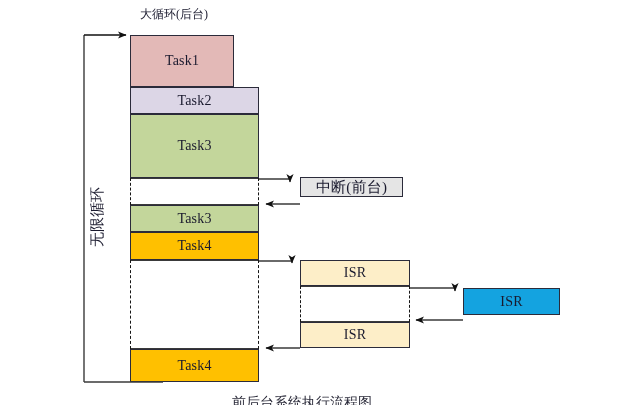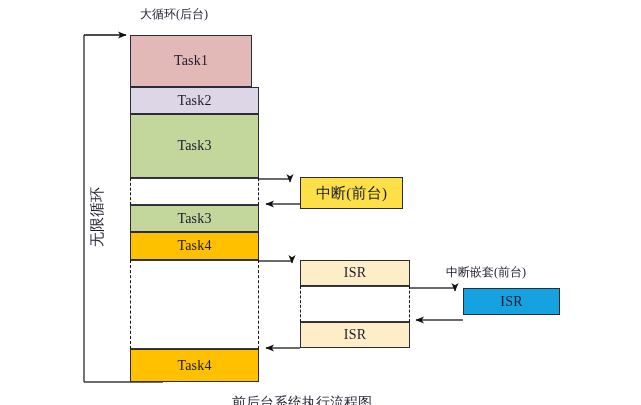--- a/index.html
+++ b/index.html
@@ -50,21 +50,21 @@
     line-height:1;
   }
 </style>
 </head>
 <body>
 
 <div id="stage">
 
   <div class="lbl" style="left:140px;top:8px;">大循环(后台)</div>
 
-  <div class="box" id="t1" style="left: 130px; top: 35px; width: 122px; height: 52px; background: rgb(227, 185, 183); border-color: rgb(43, 43, 58);">Task1</div>
+  <div class="box" id="t1" style="left: 130px; top: 35px; width: 104px; height: 52px; background: rgb(227, 185, 183); border-color: rgb(43, 43, 58);">Task1</div>
 
   <div class="box" id="t2" style="left: 130px; top: 87px; width: 129px; height: 27px; background: rgb(220, 214, 230); border-color: rgb(43, 43, 58);">Task2</div>
 
   <div class="box" id="t3" style="left: 130px; top: 114px; width: 129px; height: 64px; background: rgb(195, 214, 155); border-color: rgb(43, 43, 58);">Task3</div>
 
   <div class="box" id="t3b" style="left: 130px; top: 205px; width: 129px; height: 27px; background: rgb(195, 214, 155); border-color: rgb(43, 43, 58);">Task3</div>
 
   <div class="box" id="t4" style="left: 130px; top: 232px; width: 129px; height: 28px; background: rgb(255, 192, 0); border-color: rgb(43, 43, 58);">Task4</div>
 
   <div class="box" id="t4b" style="left: 130px; top: 349px; width: 129px; height: 33px; background: rgb(255, 192, 0); border-color: rgb(43, 43, 58);">Task4</div>
@@ -72,32 +72,31 @@
   <div class="hline" style="left:130px;top:178px;width:129px;"></div>
   <div class="hline" style="left:130px;top:204px;width:129px;"></div>
   <div class="hline" style="left:130px;top:260px;width:129px;"></div>
   <div class="hline" style="left:130px;top:348px;width:129px;"></div>
 
   <div class="dash" style="left:130px;top:178px;height:27px;"></div>
   <div class="dash" style="left:258px;top:178px;height:27px;"></div>
   <div class="dash" style="left:130px;top:260px;height:89px;"></div>
   <div class="dash" style="left:258px;top:260px;height:89px;"></div>
 
-  <div class="box cn" id="intbox" style="left: 300px; top: 177px; width: 103px; height: 32px; background: #fde047; border-color: rgb(43, 43, 58);">中断(前台)</div>
+  <div class="box cn" id="intbox" style="left: 300px; top: 177px; width: 103px; height: 20px; background: #e5e5e5; border-color: rgb(43, 43, 58);">中断(前台)</div>
 
   <div class="box" id="isr1" style="left: 300px; top: 260px; width: 110px; height: 26px; background: rgb(253, 238, 200); border-color: rgb(43, 43, 58);">ISR</div>
 
   <div class="box" id="isr2" style="left: 300px; top: 322px; width: 110px; height: 26px; background: rgb(253, 238, 200); border-color: rgb(43, 43, 58);">ISR</div>
 
   <div class="hline" style="left:300px;top:286px;width:110px;"></div>
   <div class="hline" style="left:300px;top:321px;width:110px;"></div>
   <div class="dash" style="left:300px;top:286px;height:36px;"></div>
   <div class="dash" style="left:409px;top:286px;height:36px;"></div>
 
-  <div class="lbl" style="left:446px;top:266px;">中断嵌套(前台)</div>
 
   <div class="box" id="nisr" style="left: 463px; top: 288px; width: 97px; height: 27px; background: rgb(20, 163, 224); border-color: rgb(43, 43, 58);">ISR</div>
 
   <div class="vtext" style="left:90px;top:247px;transform:rotate(-90deg);">无限循环</div>
 
   <div class="caption" style="left:232px;top:396px;color:#2b2b3a;">前后台系统执行流程图</div>
 
   <svg class="arrows" viewBox="0 0 641 405">
     <defs>
       <marker id="ah" markerWidth="9" markerHeight="9" refX="8" refY="4.2" orient="auto" markerUnits="userSpaceOnUse">

